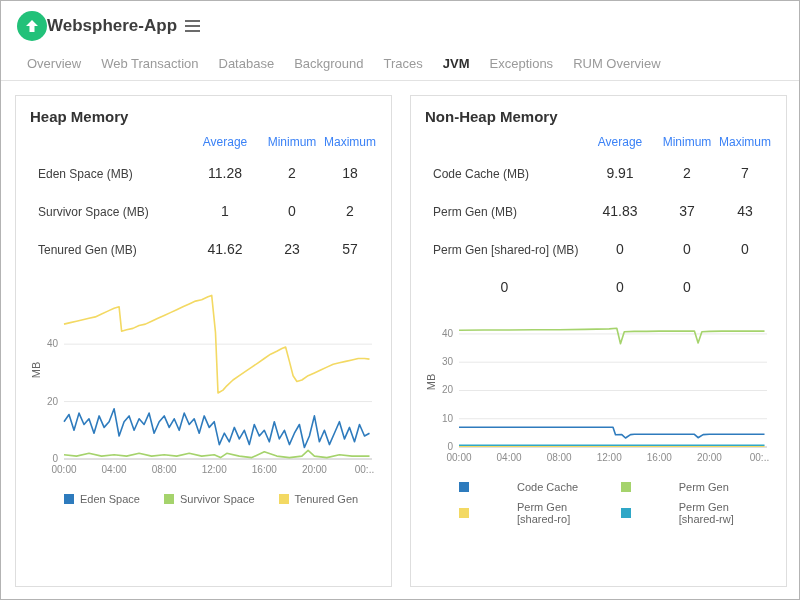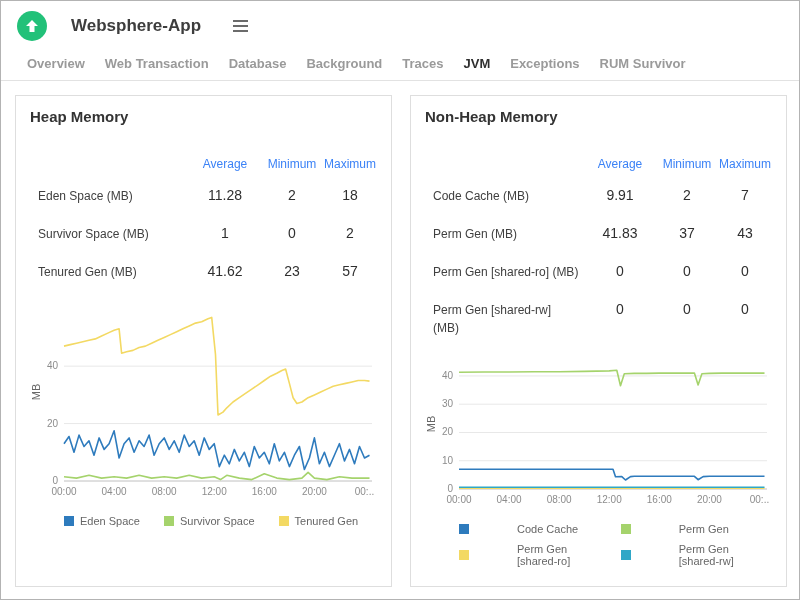--- a/index.html
+++ b/index.html
@@ -5,36 +5,36 @@
   * { box-sizing: border-box; }
   html,body { margin:0; padding:0; }
   body {
     width:800px; height:600px;
     font-family:"Liberation Sans", sans-serif;
     background:#fff; color:#333; overflow:hidden;
   }
   .window { width:800px; height:600px; border:1px solid #b3b3b3; background:#fff; }
 
   
-  .app-header { display:flex; align-items:center; gap:24px; padding:10px 16px 4px 16px; }
+  .app-header { display:flex; align-items:center; gap:0; padding:10px 16px 4px 16px; }
   .app-icon { width:30px; height:30px; border-radius:50%; background:#22c179;
               display:flex; align-items:center; justify-content:center; flex:0 0 auto; }
   .app-title { margin:0; font-size:17px; font-weight:bold; color:#3d3d3d; }
   .menu-icon { margin-left:8px; display:inline-block; cursor:pointer; }
   .menu-icon span { display:block; width:15px; height:2px; background:#6b6b6b; margin:3px 0; }
 
   
   .tabs { display:flex; padding:2px 16px 0 16px; border-bottom:1px solid #e2e2e2; }
-  .tab { padding:9px 10px; font-size:13px; color:#9a9a9a; cursor:pointer; white-space:nowrap;font-weight:bold; }
+  .tab { padding:9px 10px; font-size:13px; color:#9a9a9a; cursor:pointer; white-space:nowrap; }
   .tab.active { color:#2f2f2f; font-weight:bold; }
 
   
   .content { display:flex; gap:18px; padding:14px 14px; }
   .panel { width:377px; height:492px; border:1px solid #dedede; background:#fff; padding:12px 14px; }
-  .panel-title { margin:0 0 26px 0; font-size:15px; font-weight:bold; color:#333; }
+  .panel-title { margin:0 0 4px 0; font-size:15px; font-weight:bold; color:#333; }
 
   
   .stats-table { display:grid; grid-template-columns: 1fr 72px 62px 54px; align-items:start; }
   .th { font-size:12px; color:#3b82f6; text-align:center; padding:6px 0;
         white-space:nowrap; overflow:hidden; }
   .rlabel { font-size:12px; color:#404040; padding:10px 4px 10px 8px; line-height:1.5; }
   .val { font-size:14px; color:#2f2f2f; text-align:center; padding:10px 0; }
 
   
   .chart { display:block; margin-top:4px; }
@@ -67,21 +67,21 @@
   </header>
 
   <nav class="tabs">
     <span class="tab">Overview</span>
     <span class="tab">Web Transaction</span>
     <span class="tab">Database</span>
     <span class="tab">Background</span>
     <span class="tab">Traces</span>
     <span class="tab active">JVM</span>
     <span class="tab">Exceptions</span>
-    <span class="tab">RUM Survivor</span>
+    <span class="tab">RUM Overview</span>
   </nav>
 
   <main class="content">
 
     <section class="panel">
       <h2 class="panel-title">Heap Memory</h2>
 
       <div class="stats-table">
         <div class="th"></div>
         <div class="th">Average</div>
@@ -157,21 +157,20 @@
         <div class="rlabel">Perm Gen (MB)</div>
         <div class="val">41.83</div>
         <div class="val">37</div>
         <div class="val">43</div>
 
         <div class="rlabel">Perm Gen [shared-ro] (MB)</div>
         <div class="val">0</div>
         <div class="val">0</div>
         <div class="val">0</div>
 
-        <div class="rlabel">Perm Gen [shared-rw] (MB)</div>
         <div class="val">0</div>
         <div class="val">0</div>
         <div class="val">0</div>
       </div>
 
       <svg class="chart" width="348" height="160">
           <line x1="34" y1="138" x2="342" y2="138" stroke="#e8e8e8" stroke-width="1"></line>
           <text class="tick" x="28" y="141" text-anchor="end">0</text>
           <line x1="34" y1="109.73913043478261" x2="342" y2="109.73913043478261" stroke="#e8e8e8" stroke-width="1"></line>
           <text class="tick" x="28" y="112.73913043478261" text-anchor="end">10</text>

